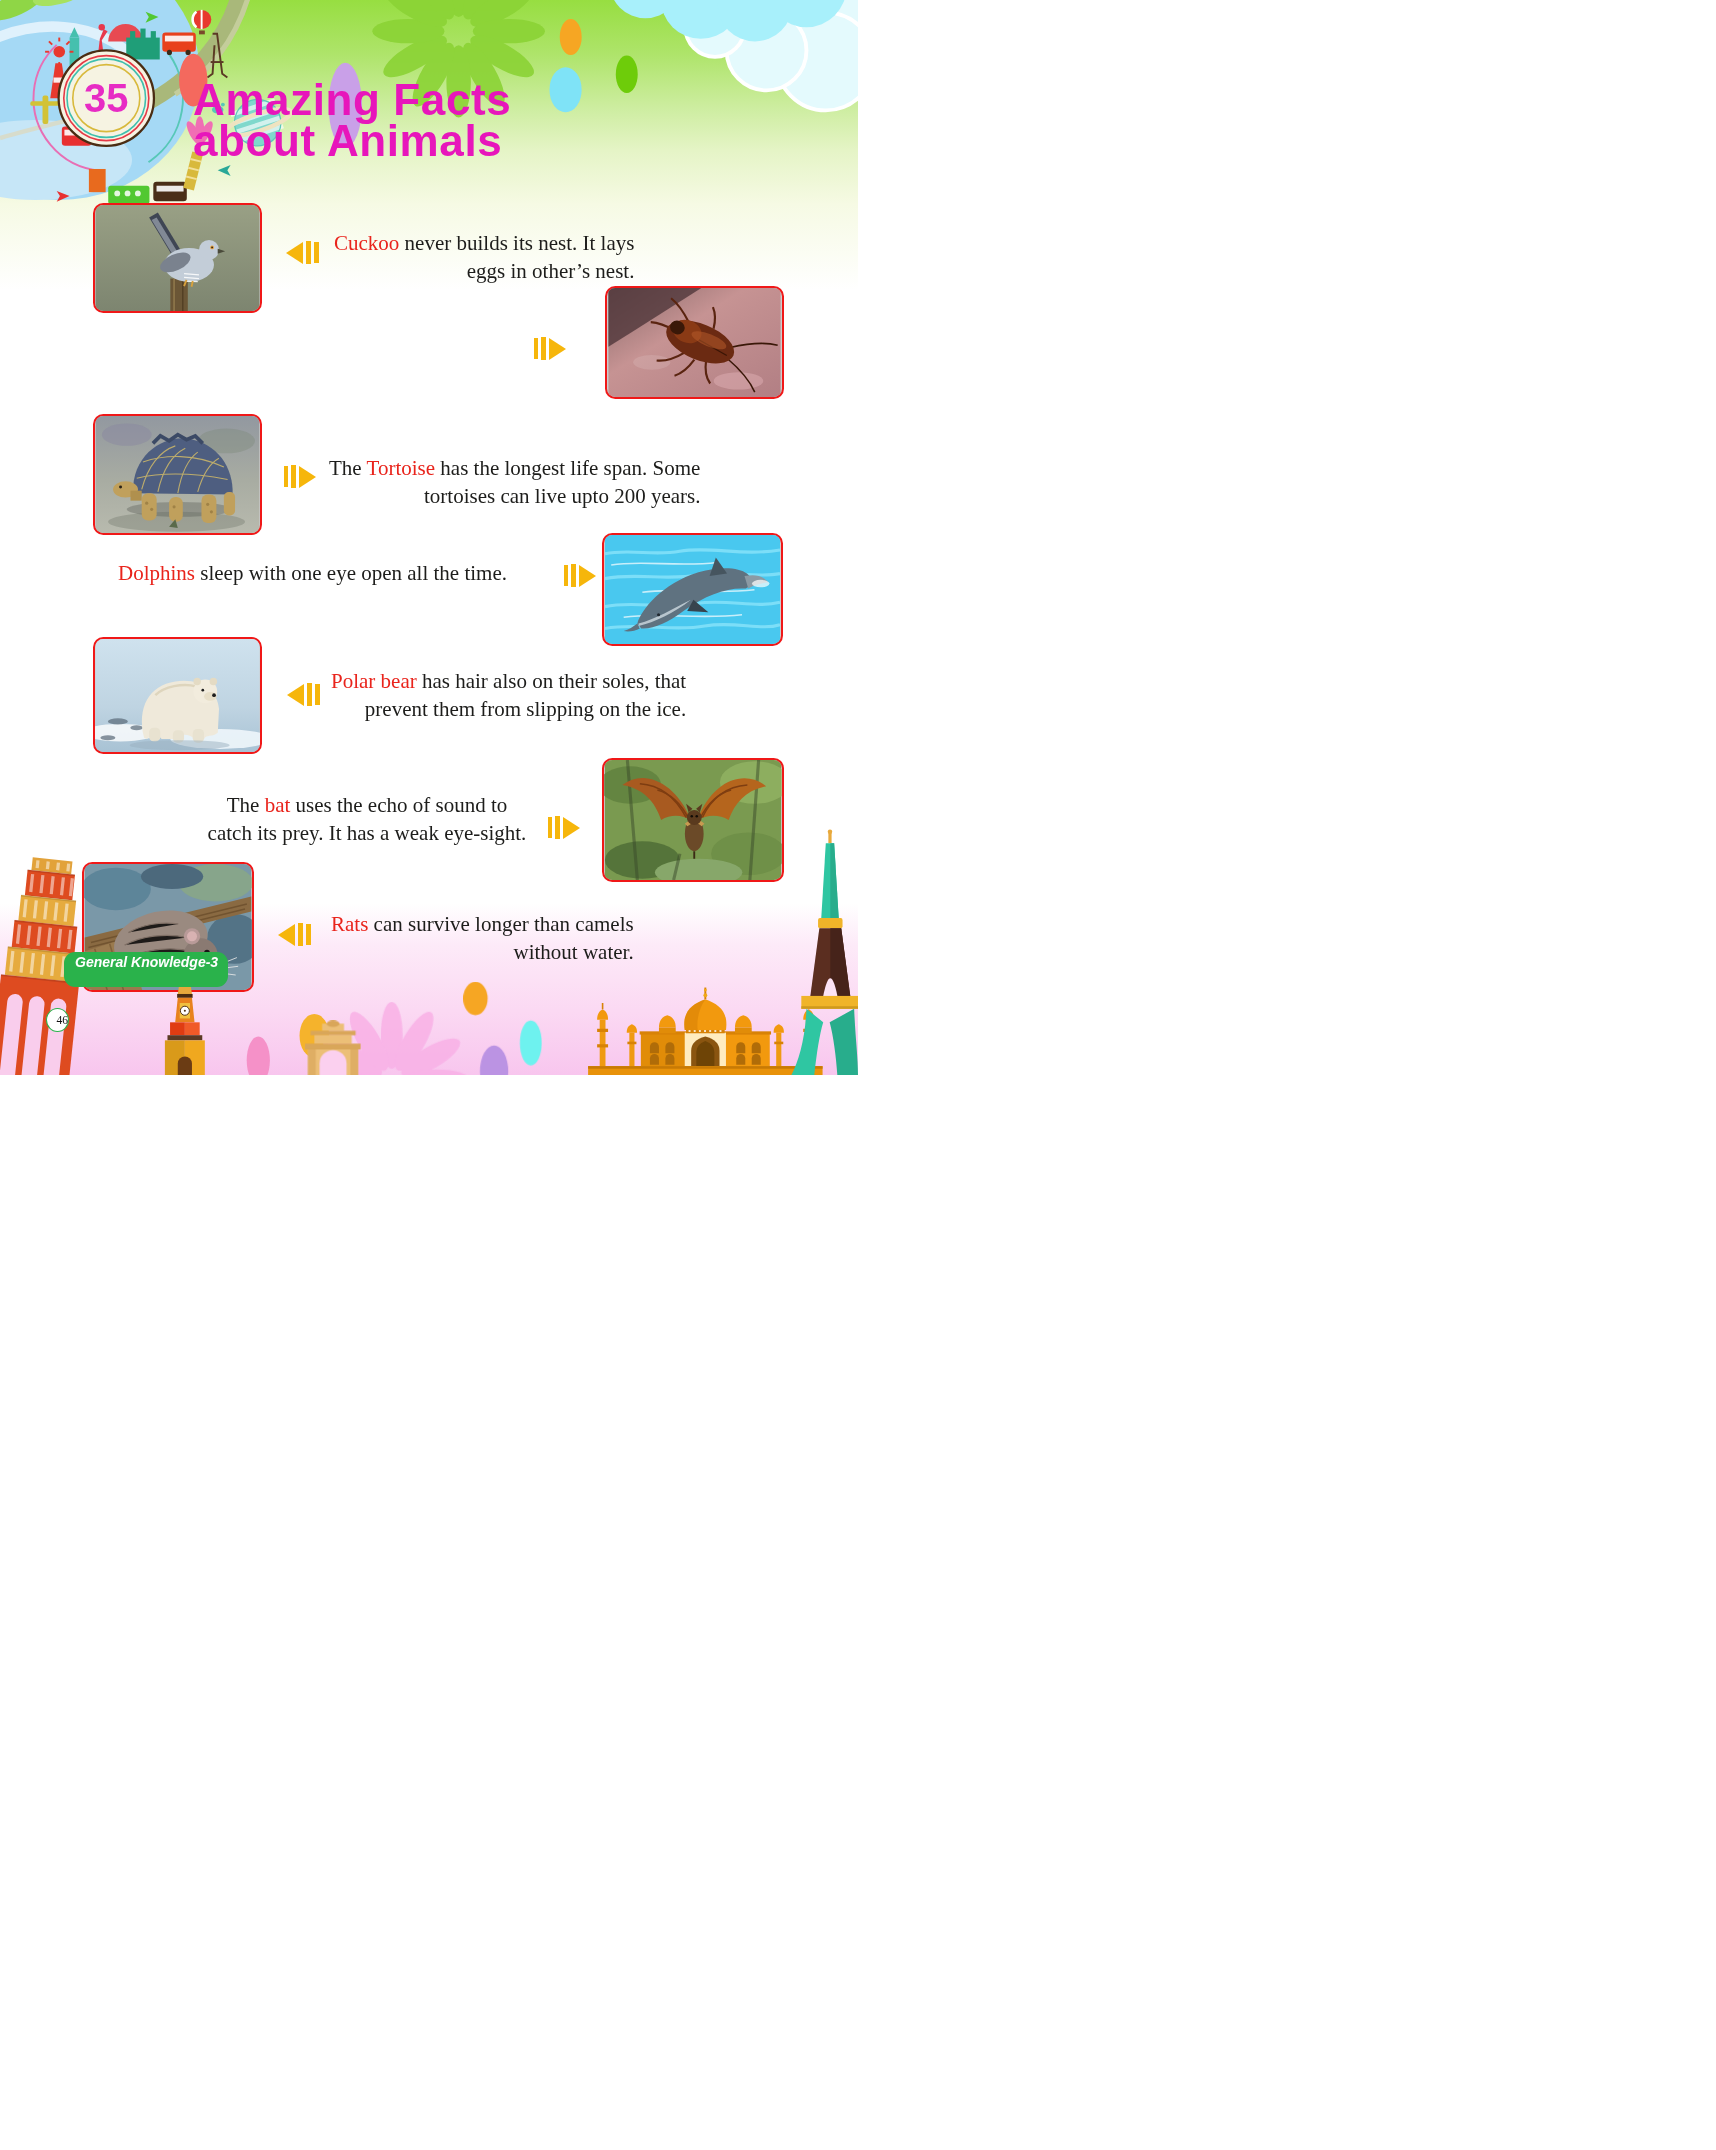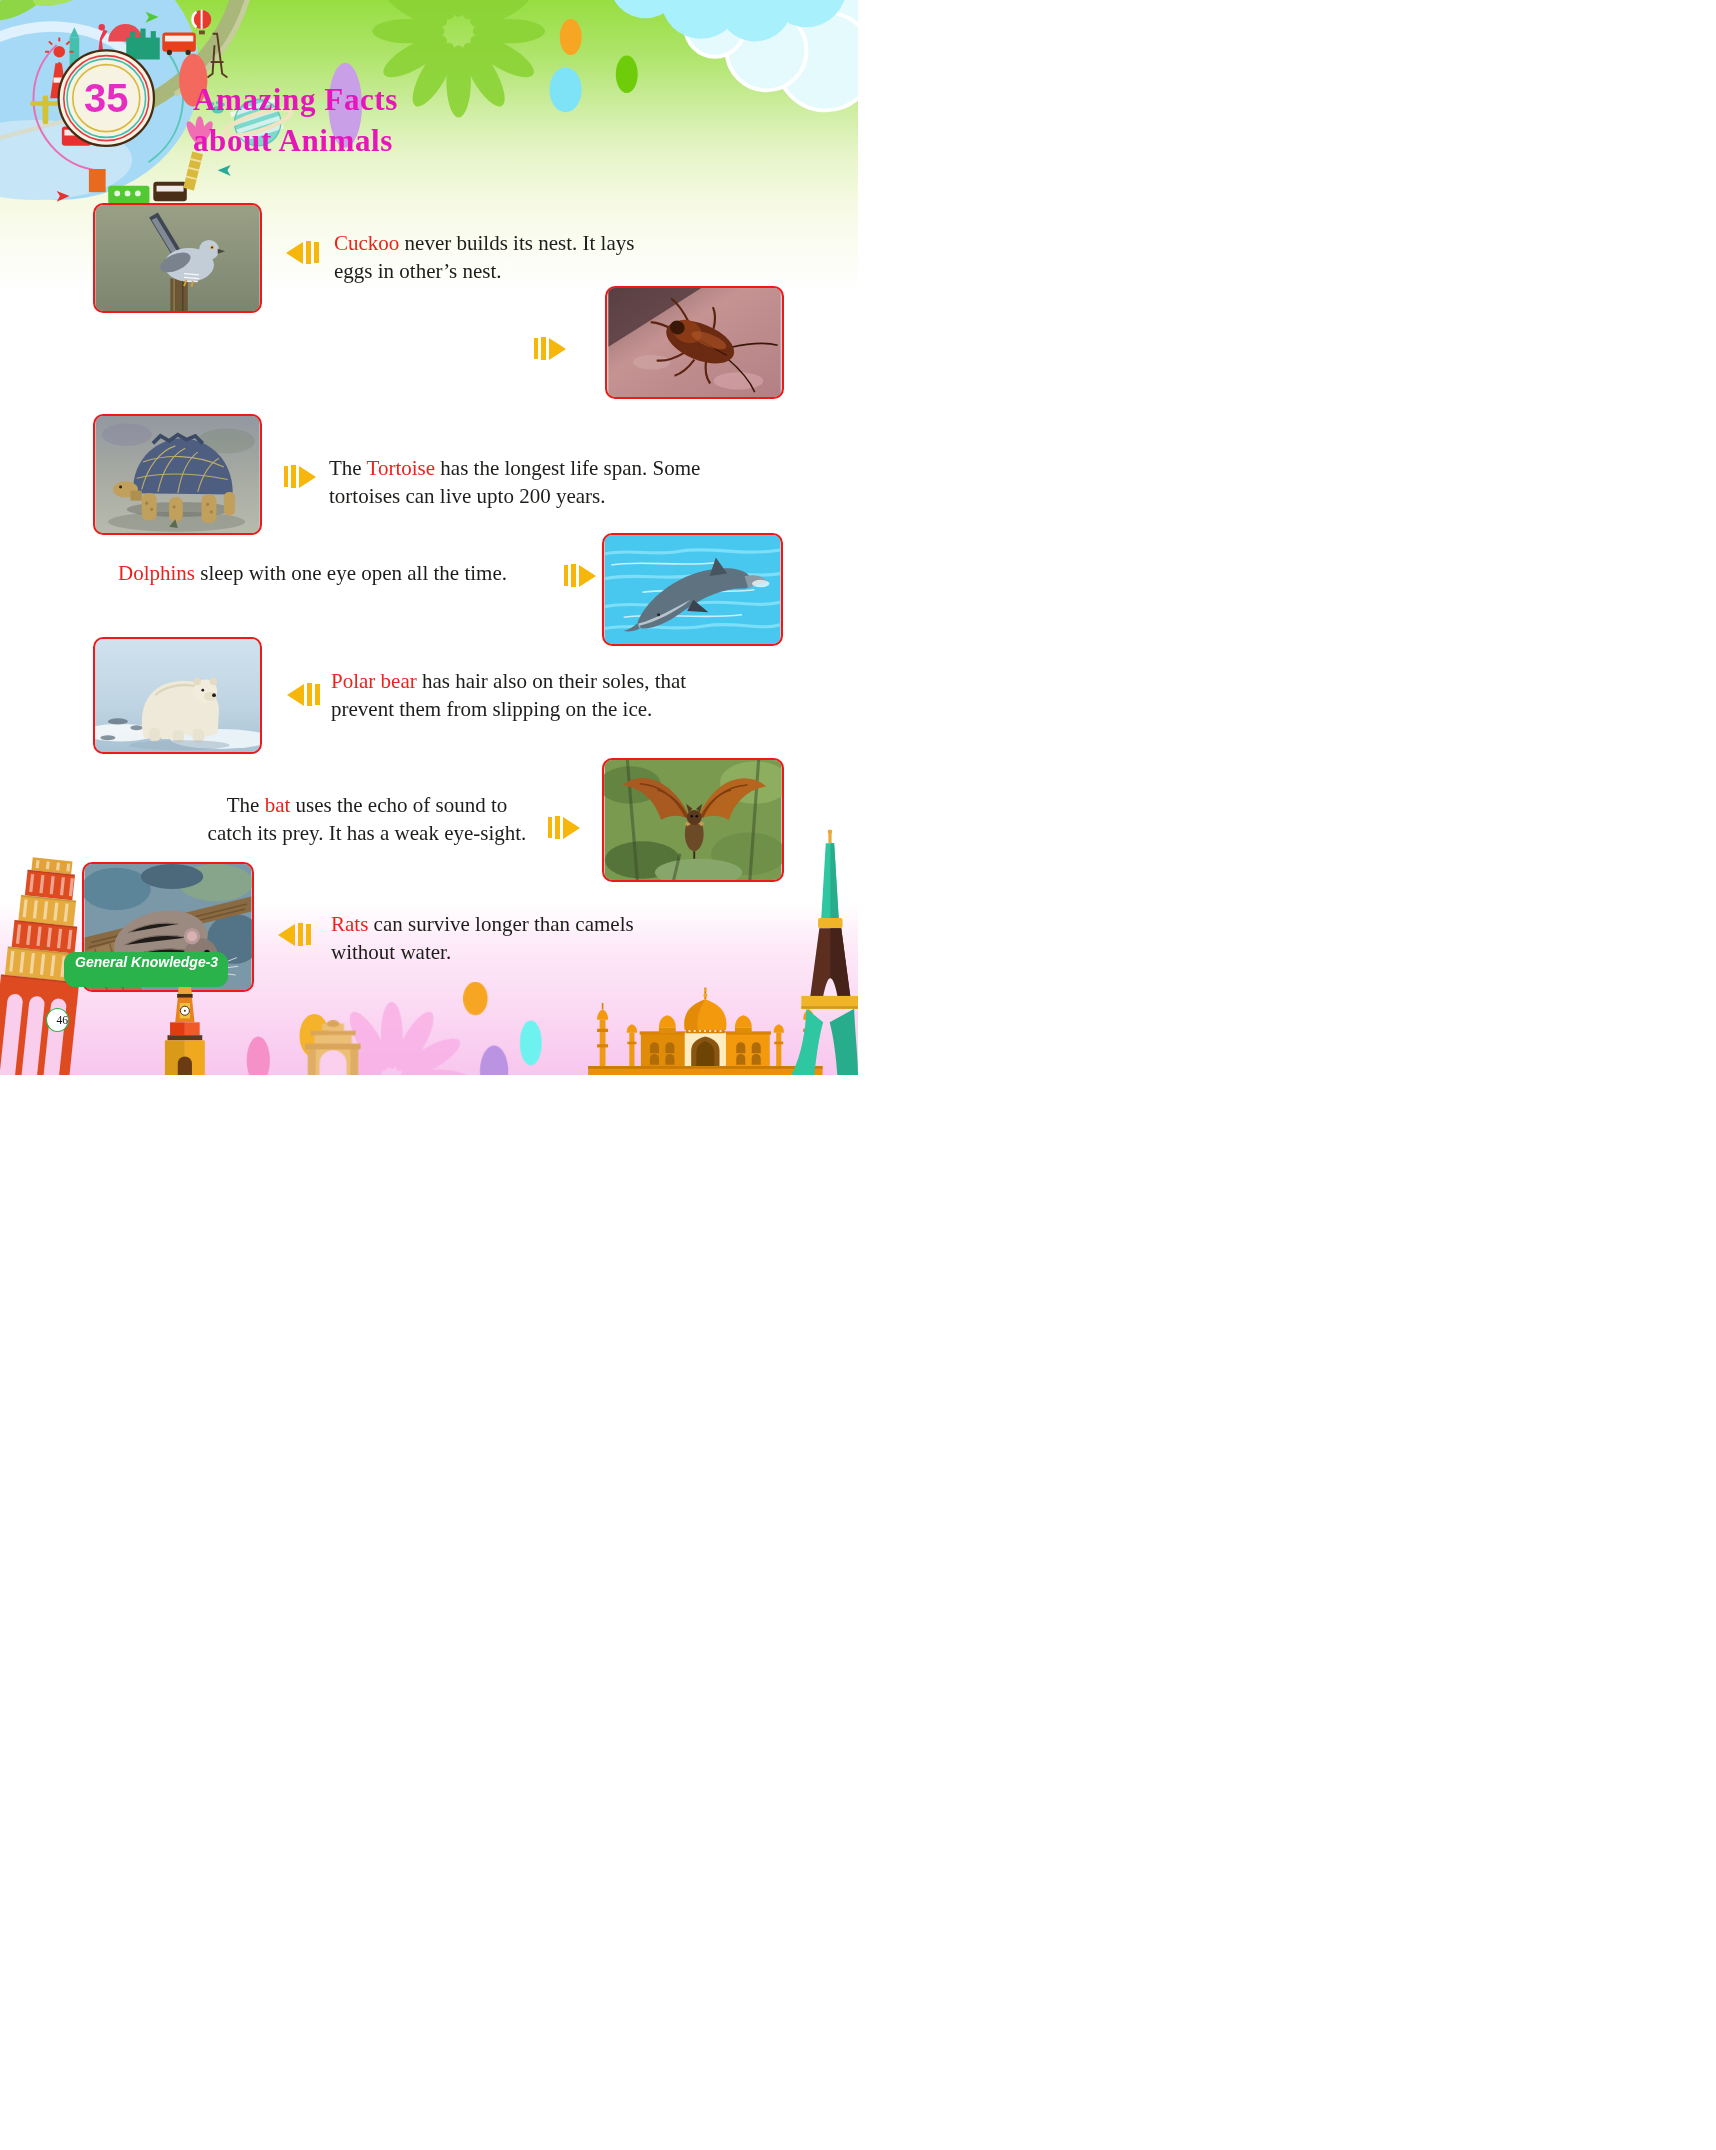--- a/index.html
+++ b/index.html
@@ -10,34 +10,35 @@
       #97de41 0%, #aee46a 5%, #cdeda0 10%, #e5f4c6 14%, #f6fae4 19%,
       #ffffff 27%, #ffffff 84%, #fdeaf8 88%, #fbd9f3 94%, #f8c6ee 100%);
   }
   svg { display:block; }
   .abs { position:absolute; }
   .hdr-svg { left:0; top:0; }
   .bot-svg { left:0; top:825px; }
 
   .title {
     position:absolute; left:193px; top:79px;
-    font-family:Liberation Serif, serif; font-weight:bold;
-    font-size:31px; line-height:41px; letter-spacing:0.6px; color:#e716bb;
+    font-family:Liberation Sans, sans-serif; font-weight:bold;
+    font-size:44px; line-height:41px; letter-spacing:0.6px; color:#e716bb;
     white-space:nowrap;
   }
 
   .photo {
     position:absolute; border:2.6px solid #f01818; border-radius:10.3px;
     overflow:hidden; background:#cccccc; box-sizing:border-box;
   }
   .photo svg { width:100%; height:100%; }
 
   .ftext {
     position:absolute; font-size:21px; line-height:28px; color:#1d1d1b;
     white-space:nowrap;
+    text-align:right;
   }
   .ftext .hl { color:#e9241c; }
   .center { text-align:center; }
 
   .arrow { position:absolute; display:flex; align-items:center; height:23px; }
   .arrow .bar  { width:4.5px; height:20.6px; background:#f6b60b; margin:0 1.6px; }
   .arrow .bar2 { width:4.5px; height:23px; background:#f6b60b; margin:0 1.6px; }
   .arrow .tri-l { width:0; height:0; border-top:11.6px solid transparent;
       border-bottom:11.6px solid transparent; border-right:17px solid #f6b60b; margin-right:1.9px;}
   .arrow .tri-r { width:0; height:0; border-top:11.6px solid transparent;

